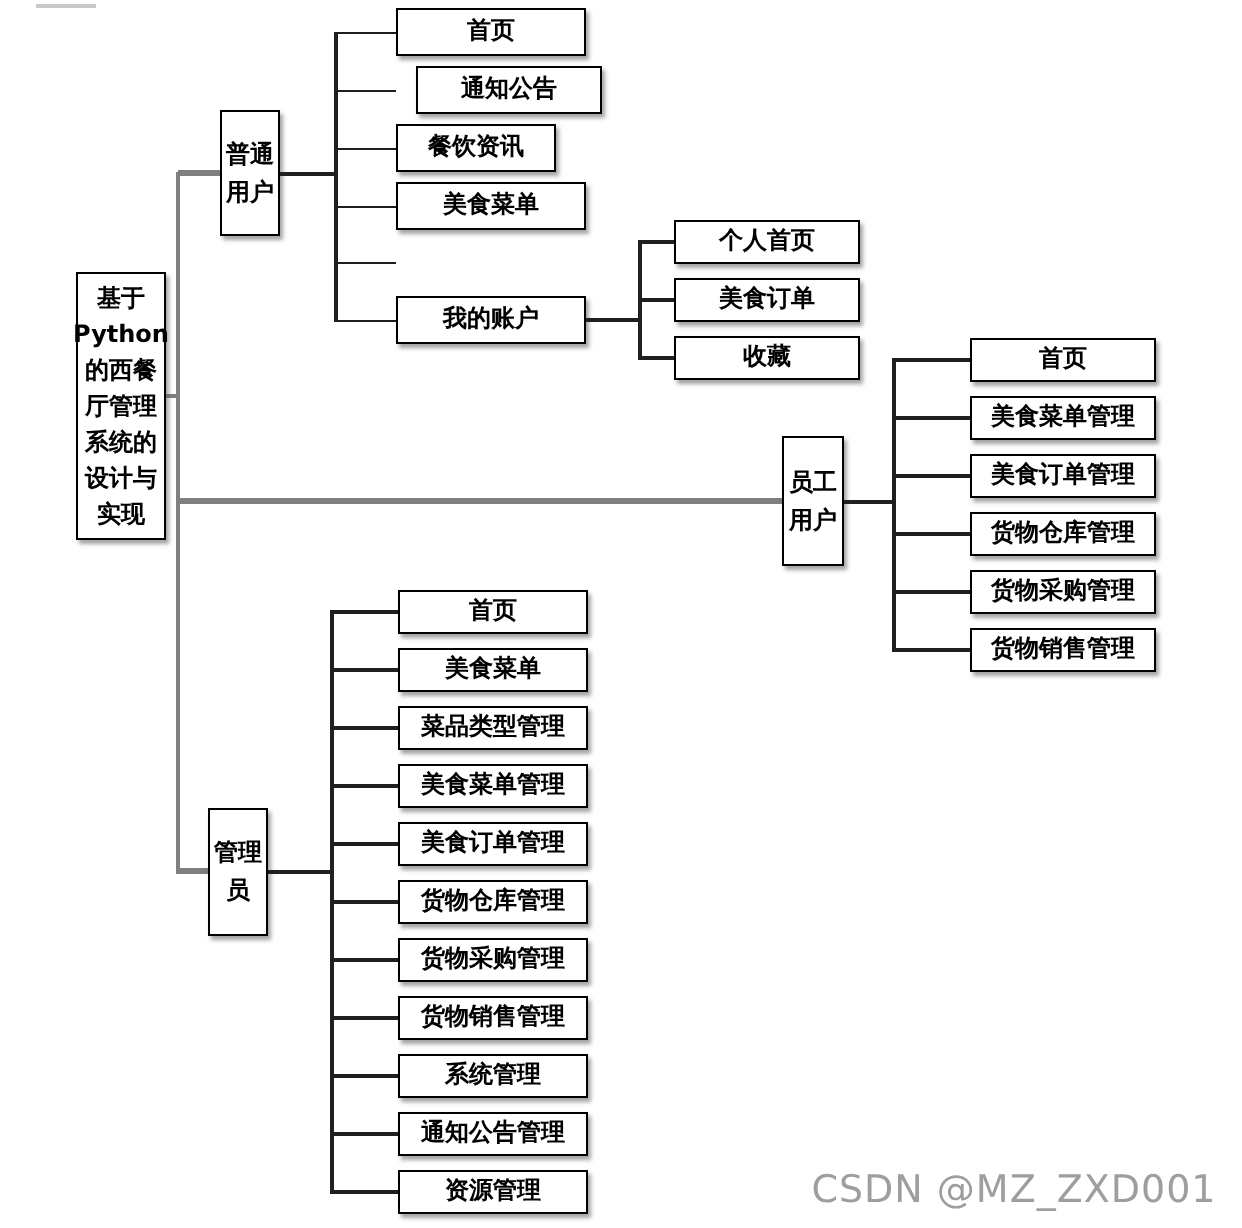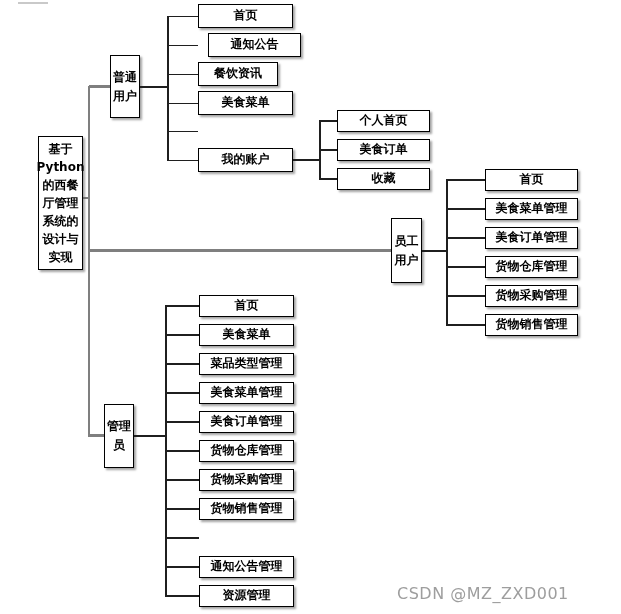--- a/index.html
+++ b/index.html
@@ -15,22 +15,22 @@
     font-size:12px;line-height:1.3;white-space:pre-line;
     box-shadow:1.5px 2px 2px rgba(90,90,90,0.55);
   }
   .node.root{font-size:12px;line-height:18px;}
   .node.branch{font-size:12px;line-height:19px;}
   .ln{position:absolute;}
   .trunk{background:#7f7f7f;}
   .bln{background:#1f1f1f;}
   .artifact{position:absolute;background:#c9c9c9;}
   .watermark{
-    position:absolute;right:4px;top:584px;width:220px;text-align:left;
-    color:#9e9e9e;font-size:16px;letter-spacing:0.5px;font-weight:normal;
+    position:absolute;right:4px;top:584px;width:220px;text-align:center;
+    color:#9e9e9e;font-size:19px;letter-spacing:0.5px;font-weight:normal;
   }
 </style>
 </head>
 <body>
 
 <div id="canvas">
 
   <div class="artifact" style="left:18px;top:2px;width:30px;height:2px"></div>
 
   <div class="ln trunk" style="left:88px;top:86px;width:2px;height:351px"></div>
@@ -109,18 +109,19 @@
   <div class="ln bln" style="left:165px;top:595px;width:34px;height:1.5px"></div>
 
   <div class="node" style="left:199px;top:295px;width:95px;height:22px">首页</div>
   <div class="node" style="left:199px;top:324px;width:95px;height:22px">美食菜单</div>
   <div class="node" style="left:199px;top:353px;width:95px;height:22px">菜品类型管理</div>
   <div class="node" style="left:199px;top:382px;width:95px;height:22px">美食菜单管理</div>
   <div class="node" style="left:199px;top:411px;width:95px;height:22px">美食订单管理</div>
   <div class="node" style="left:199px;top:440px;width:95px;height:22px">货物仓库管理</div>
   <div class="node" style="left:199px;top:469px;width:95px;height:22px">货物采购管理</div>
   <div class="node" style="left:199px;top:498px;width:95px;height:22px">货物销售管理</div>
+  <div class="node" style="left:199px;top:527px;width:95px;height:22px">系统管理</div>
   <div class="node" style="left:199px;top:556px;width:95px;height:22px">通知公告管理</div>
   <div class="node" style="left:199px;top:585px;width:95px;height:22px">资源管理</div>
 
   <div class="watermark">CSDN @MZ_ZXD001</div>
 
 </div>
 
 </body></html>

